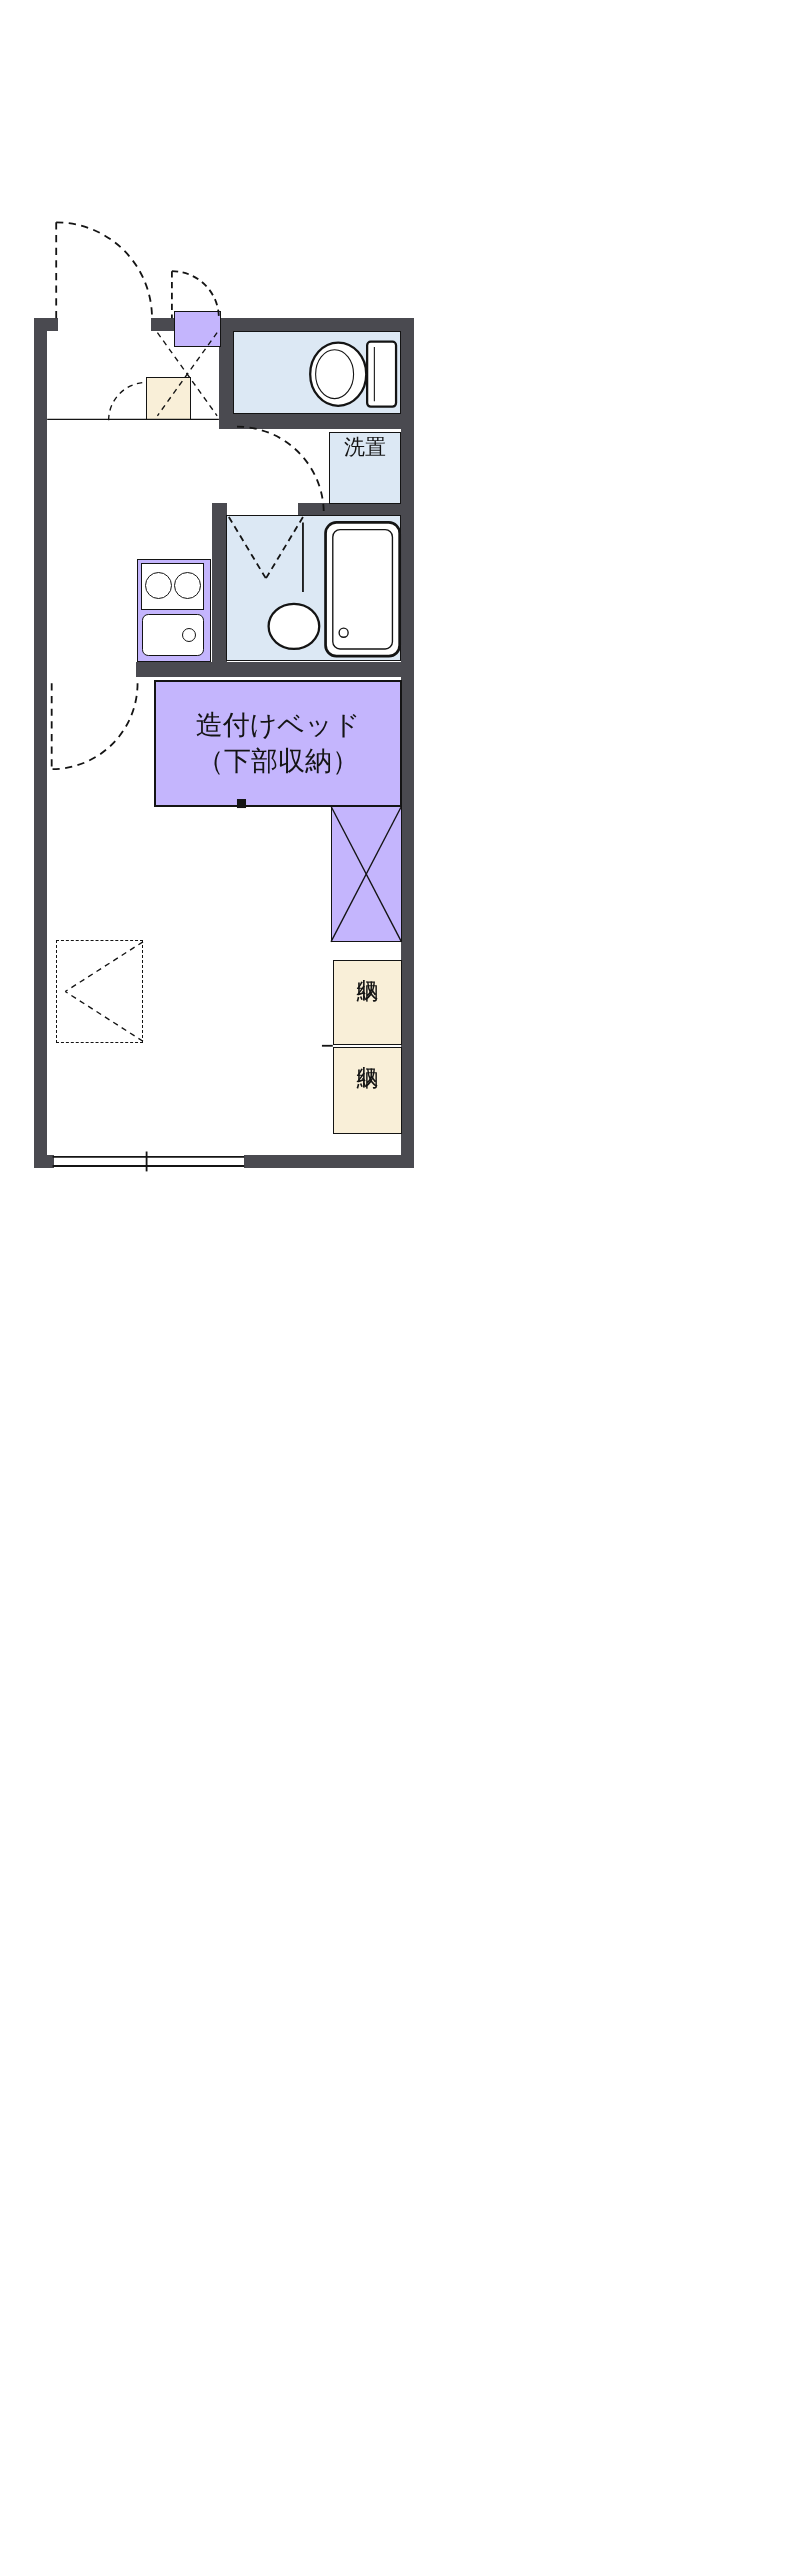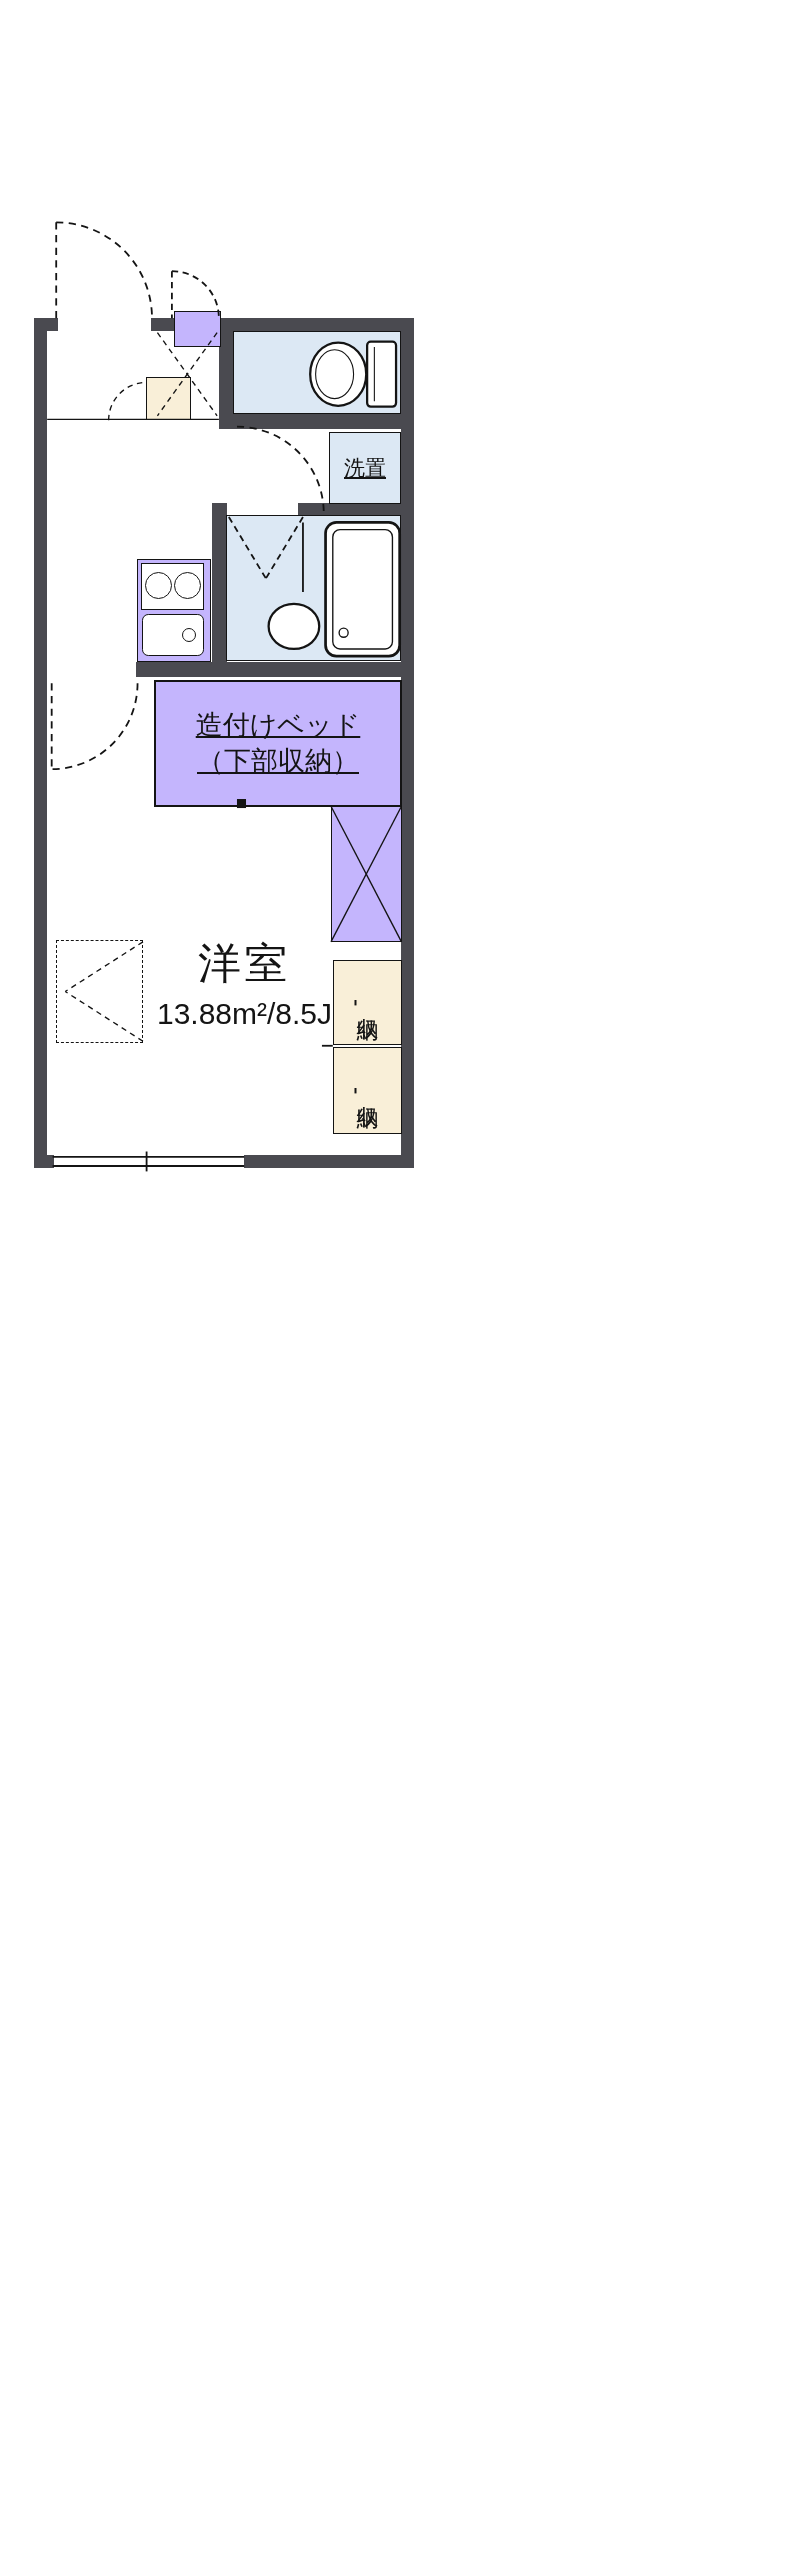--- a/index.html
+++ b/index.html
@@ -5,21 +5,21 @@
   html,body{margin:0;padding:0;background:#fff;}
   #canvas{position:relative;width:812px;height:2576px;background:var(--background,#fff);overflow:hidden;
           font-family:"Liberation Sans","DejaVu Sans",sans-serif;color:#141414;}
   .wall{position:absolute;background:var(--wall,#4a4a50);}
   .box{position:absolute;box-sizing:border-box;}
   .b2{border:1.8px solid var(--line,#141414);}
   .b3{border:2.7px solid var(--line,#141414);}
   .wet{background:var(--wet_floor,#dce8f4);}
   .cream{background:var(--storage_floor,#f9efd8);}
   .white{background:#c4b5fd;}
-  .center{display:flex;align-items:center;justify-content:center;text-decoration:underline;}
+  .center{display:flex;justify-content:center;}
   .col{flex-direction:column;}
   .dashedbox{border:1.8px dashed var(--line,#141414);background:#fff;}
   .v-label{writing-mode:vertical-rl;text-orientation:upright;font-size:22px;letter-spacing:2.7px;}
   .laundry-label{font-size:21px;}
   .bed-label{font-size:27px;line-height:1.3;text-align:center;}
   .room-caption{position:absolute;left:127px;top:935px;width:235px;text-align:center;}
   .room-name{font-size:43px;letter-spacing:3.6px;}
   .room-size{font-size:30px;margin-top:3.6px;white-space:nowrap;}
   .burner{position:absolute;width:25px;height:25px;border:1.8px solid var(--line,#141414);border-radius:50%;background:#fff;}
   .cooktop{position:absolute;left:2.7px;top:2.7px;width:61px;height:45px;border:1.8px solid var(--line,#141414);background:#fff;}
@@ -73,24 +73,20 @@
 
   <div class="box b2 cream center" style="left:333px;top:960px;width:69px;height:85px;">
     <span class="v-label">収納</span>
   </div>
   <div class="box b2 cream center" style="left:333px;top:1047px;width:69px;height:87px;">
     <span class="v-label">収納</span>
   </div>
 
   <div class="box dashedbox" style="left:56px;top:940px;width:87px;height:103px;"></div>
 
-  <div class="room-caption">
-    <div class="room-name">洋室</div>
-    <div class="room-size">13.88m²/8.5J</div>
-  </div>
 
   <svg class="overlay" width="812" height="2576" viewBox="0 0 898 2850">
 
     <path d="M 62 246 A 106 106 0 0 1 168 352" fill="none" stroke="#141414" stroke-width="2" stroke-dasharray="8 6"></path>
     <path d="M 62 246 L 62 352" fill="none" stroke="#141414" stroke-width="2" stroke-dasharray="8 6"></path>
 
     <path d="M 190 300 A 52 52 0 0 1 242 352" fill="none" stroke="#141414" stroke-width="2" stroke-dasharray="7 5"></path>
     <path d="M 190 300 L 190 352" fill="none" stroke="#141414" stroke-width="2" stroke-dasharray="7 5"></path>
 
     <path d="M 174 368 L 240 460" fill="none" stroke="#141414" stroke-width="1.5" stroke-dasharray="6 5"></path>

